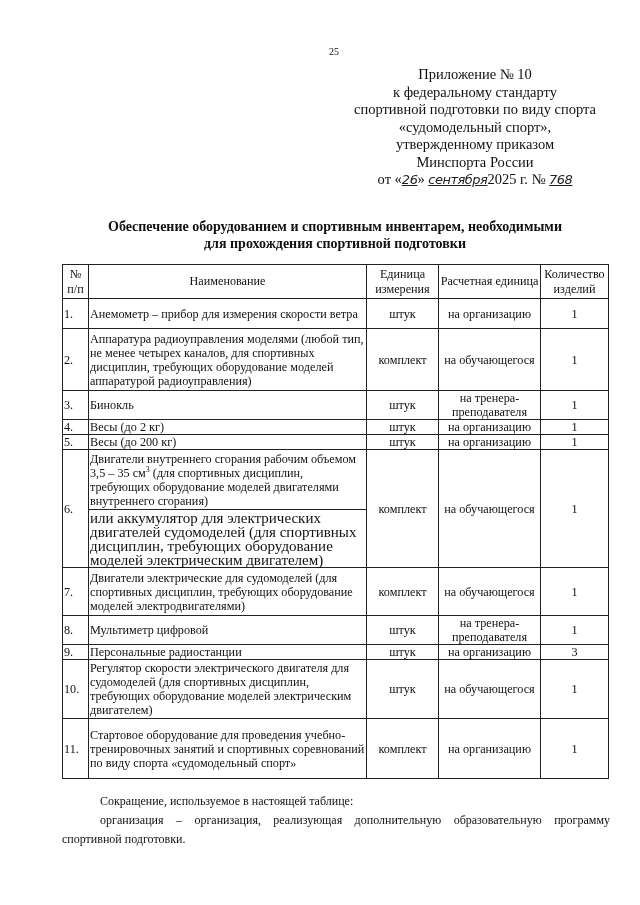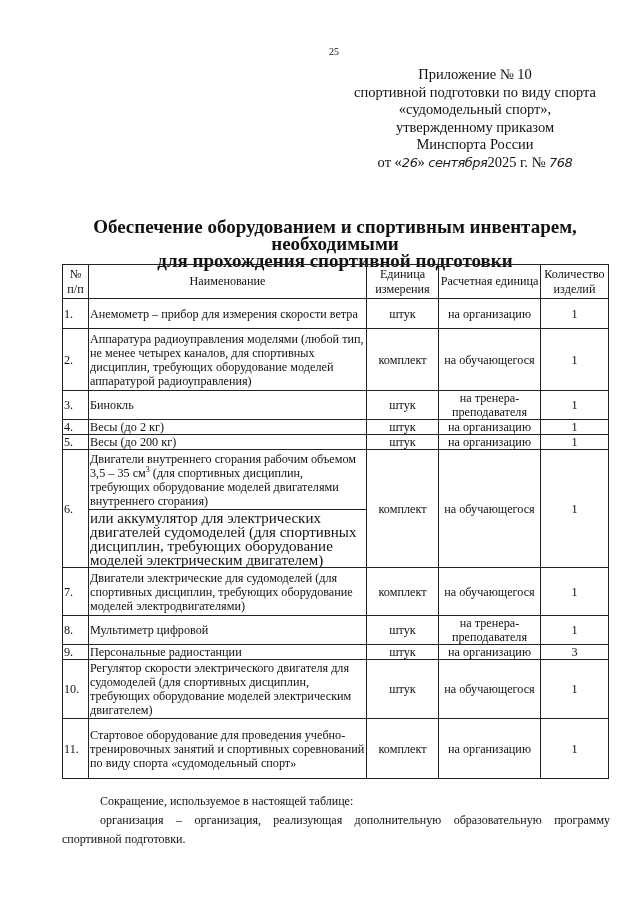--- a/index.html
+++ b/index.html
@@ -9,26 +9,26 @@
     color: #111111;
   }
   .page-num { position: absolute; top: 46px; left: 329px; font-size: 10px; }
   .appendix {
     position: absolute; top: 66px; left: 340px; width: 270px;
     text-align: center; font-size: 14.5px; line-height: 17.5px;
   }
   .appendix .sig { position: relative; }
   .hand {
     font-family: "DejaVu Sans", sans-serif; font-style: italic;
-    font-size: 13px; color: #222; 
+    font-size: 13px; color: #222; text-decoration: underline;
     letter-spacing: -0.5px;
   }
   .title {
     position: absolute; top: 218px; left: 60px; width: 550px;
-    text-align: center; font-weight: bold; font-size: 19px; line-height: 17px;
+    text-align: center; font-weight: bold; font-size: 14px; line-height: 17px;
   }
   table.grid {
     position: absolute; top: 264px; left: 62px;
     border-collapse: collapse; table-layout: fixed; width: 546px;
     font-size: 12.2px; line-height: 14px; padding-left: 8px;
   }
   table.grid td, table.grid th {
     border: 1px solid #222; padding: 0 1px; vertical-align: middle;
     font-weight: normal;
   }
@@ -45,20 +45,21 @@
   .footer .indent { text-indent: 38px; }
   sup { font-size: 8px; line-height: 0; }
 </style>
 </head>
 <body>
 
 <div class="page-num">25</div>
 
 <div class="appendix">
   <div>Приложение № 10</div>
+  <div>к федеральному стандарту</div>
   <div>спортивной подготовки по виду спорта</div>
   <div>«судомодельный спорт»,</div>
   <div>утвержденному приказом</div>
   <div>Минспорта России</div>
   <div class="sig">
     <span>от «</span><span class="hand">26</span><span>» </span><span class="hand">сентября</span><span>2025 г. № </span><span class="hand">768</span>
   </div>
 </div>
 
 <div class="title">

